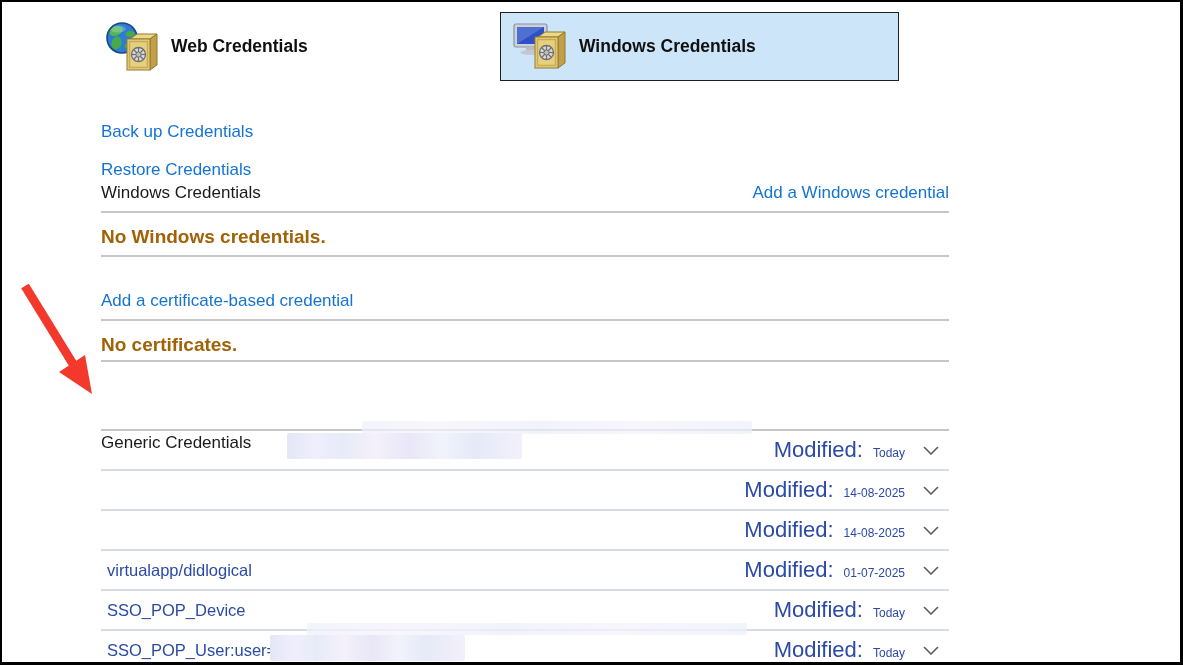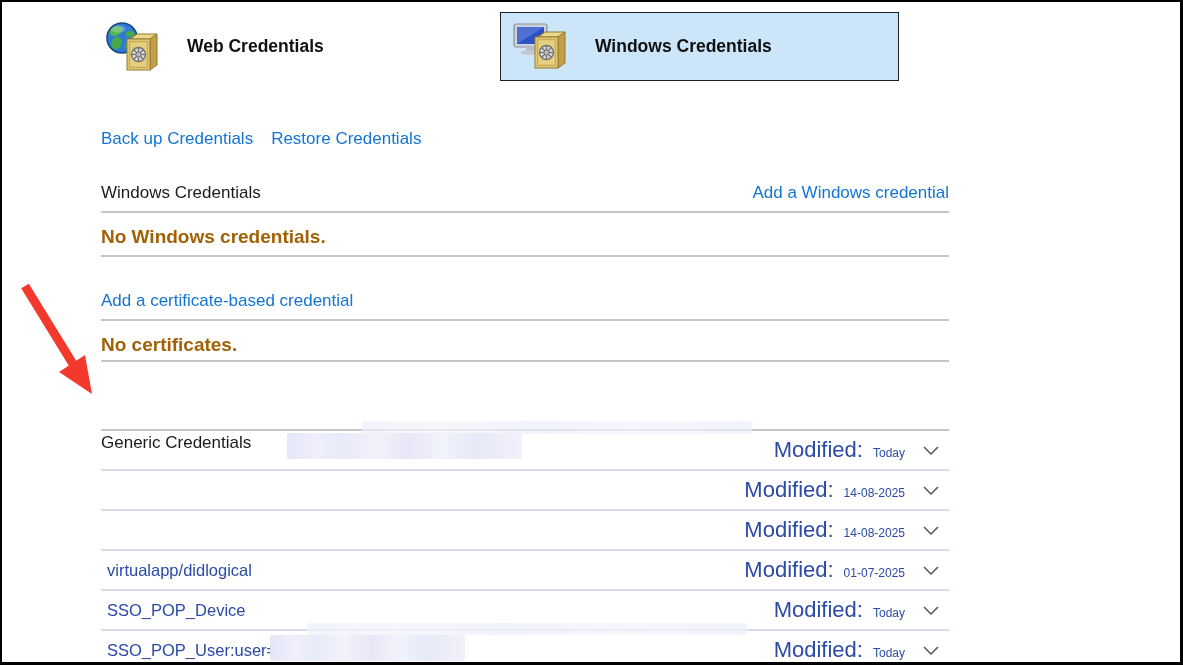--- a/index.html
+++ b/index.html
@@ -11,35 +11,35 @@
     width:1183px; height:665px;
     background:#ffffff;
     border:2px solid #000000;
     border-right-width:3px; border-bottom-width:3px;
     overflow:hidden;
   }
 
   
   .tab {
     position:absolute; top:10px; height:69px;
-    display:flex; align-items:center; gap:26px;
+    display:flex; align-items:center; gap:10px;
     cursor:pointer;
   }
   .tab-web { left:99px; width:370px; padding-left:4px; }
   .tab-windows {
     left:498px; width:399px; padding-left:12px;
     background:#cde5f8; border:1px solid #1f1f1f;
   }
   .tab-label { font-size:17.5px; font-weight:700; color:#101010; white-space:nowrap; }
   .tab-icon { position:relative; width:56px; height:56px; flex:none; }
   .tab-icon .back-glyph { position:absolute; left:0; top:2px; }
   .tab-icon .safe-glyph { position:absolute; left:20px; top:13px; }
 
   
-  .links-row { position:absolute; left:99px; top:127px; display:flex; gap:18px; }
+  .links-row { position:absolute; left:99px; top:120px; display:flex; gap:18px;flex-direction:column; }
   .link { font-size:17px; color:#1474d4; white-space:nowrap; cursor:pointer; text-decoration:none; }
 
   
   .content { position:absolute; left:99px; width:848px; }
   .section-header { display:flex; justify-content:space-between; align-items:baseline; }
   .section-title { font-size:17px; color:#1a1a1a; }
   .empty-text { font-size:19px; color:#a16207;font-weight:bold; }
   .hr-section { position:absolute; left:99px; width:848px; height:2px; background:#c6c6c6; }
 
   .hdr1 { top:181px; } .hr1 { top:209px; } .emp1 { top:224px; } .hr2 { top:253px; }

